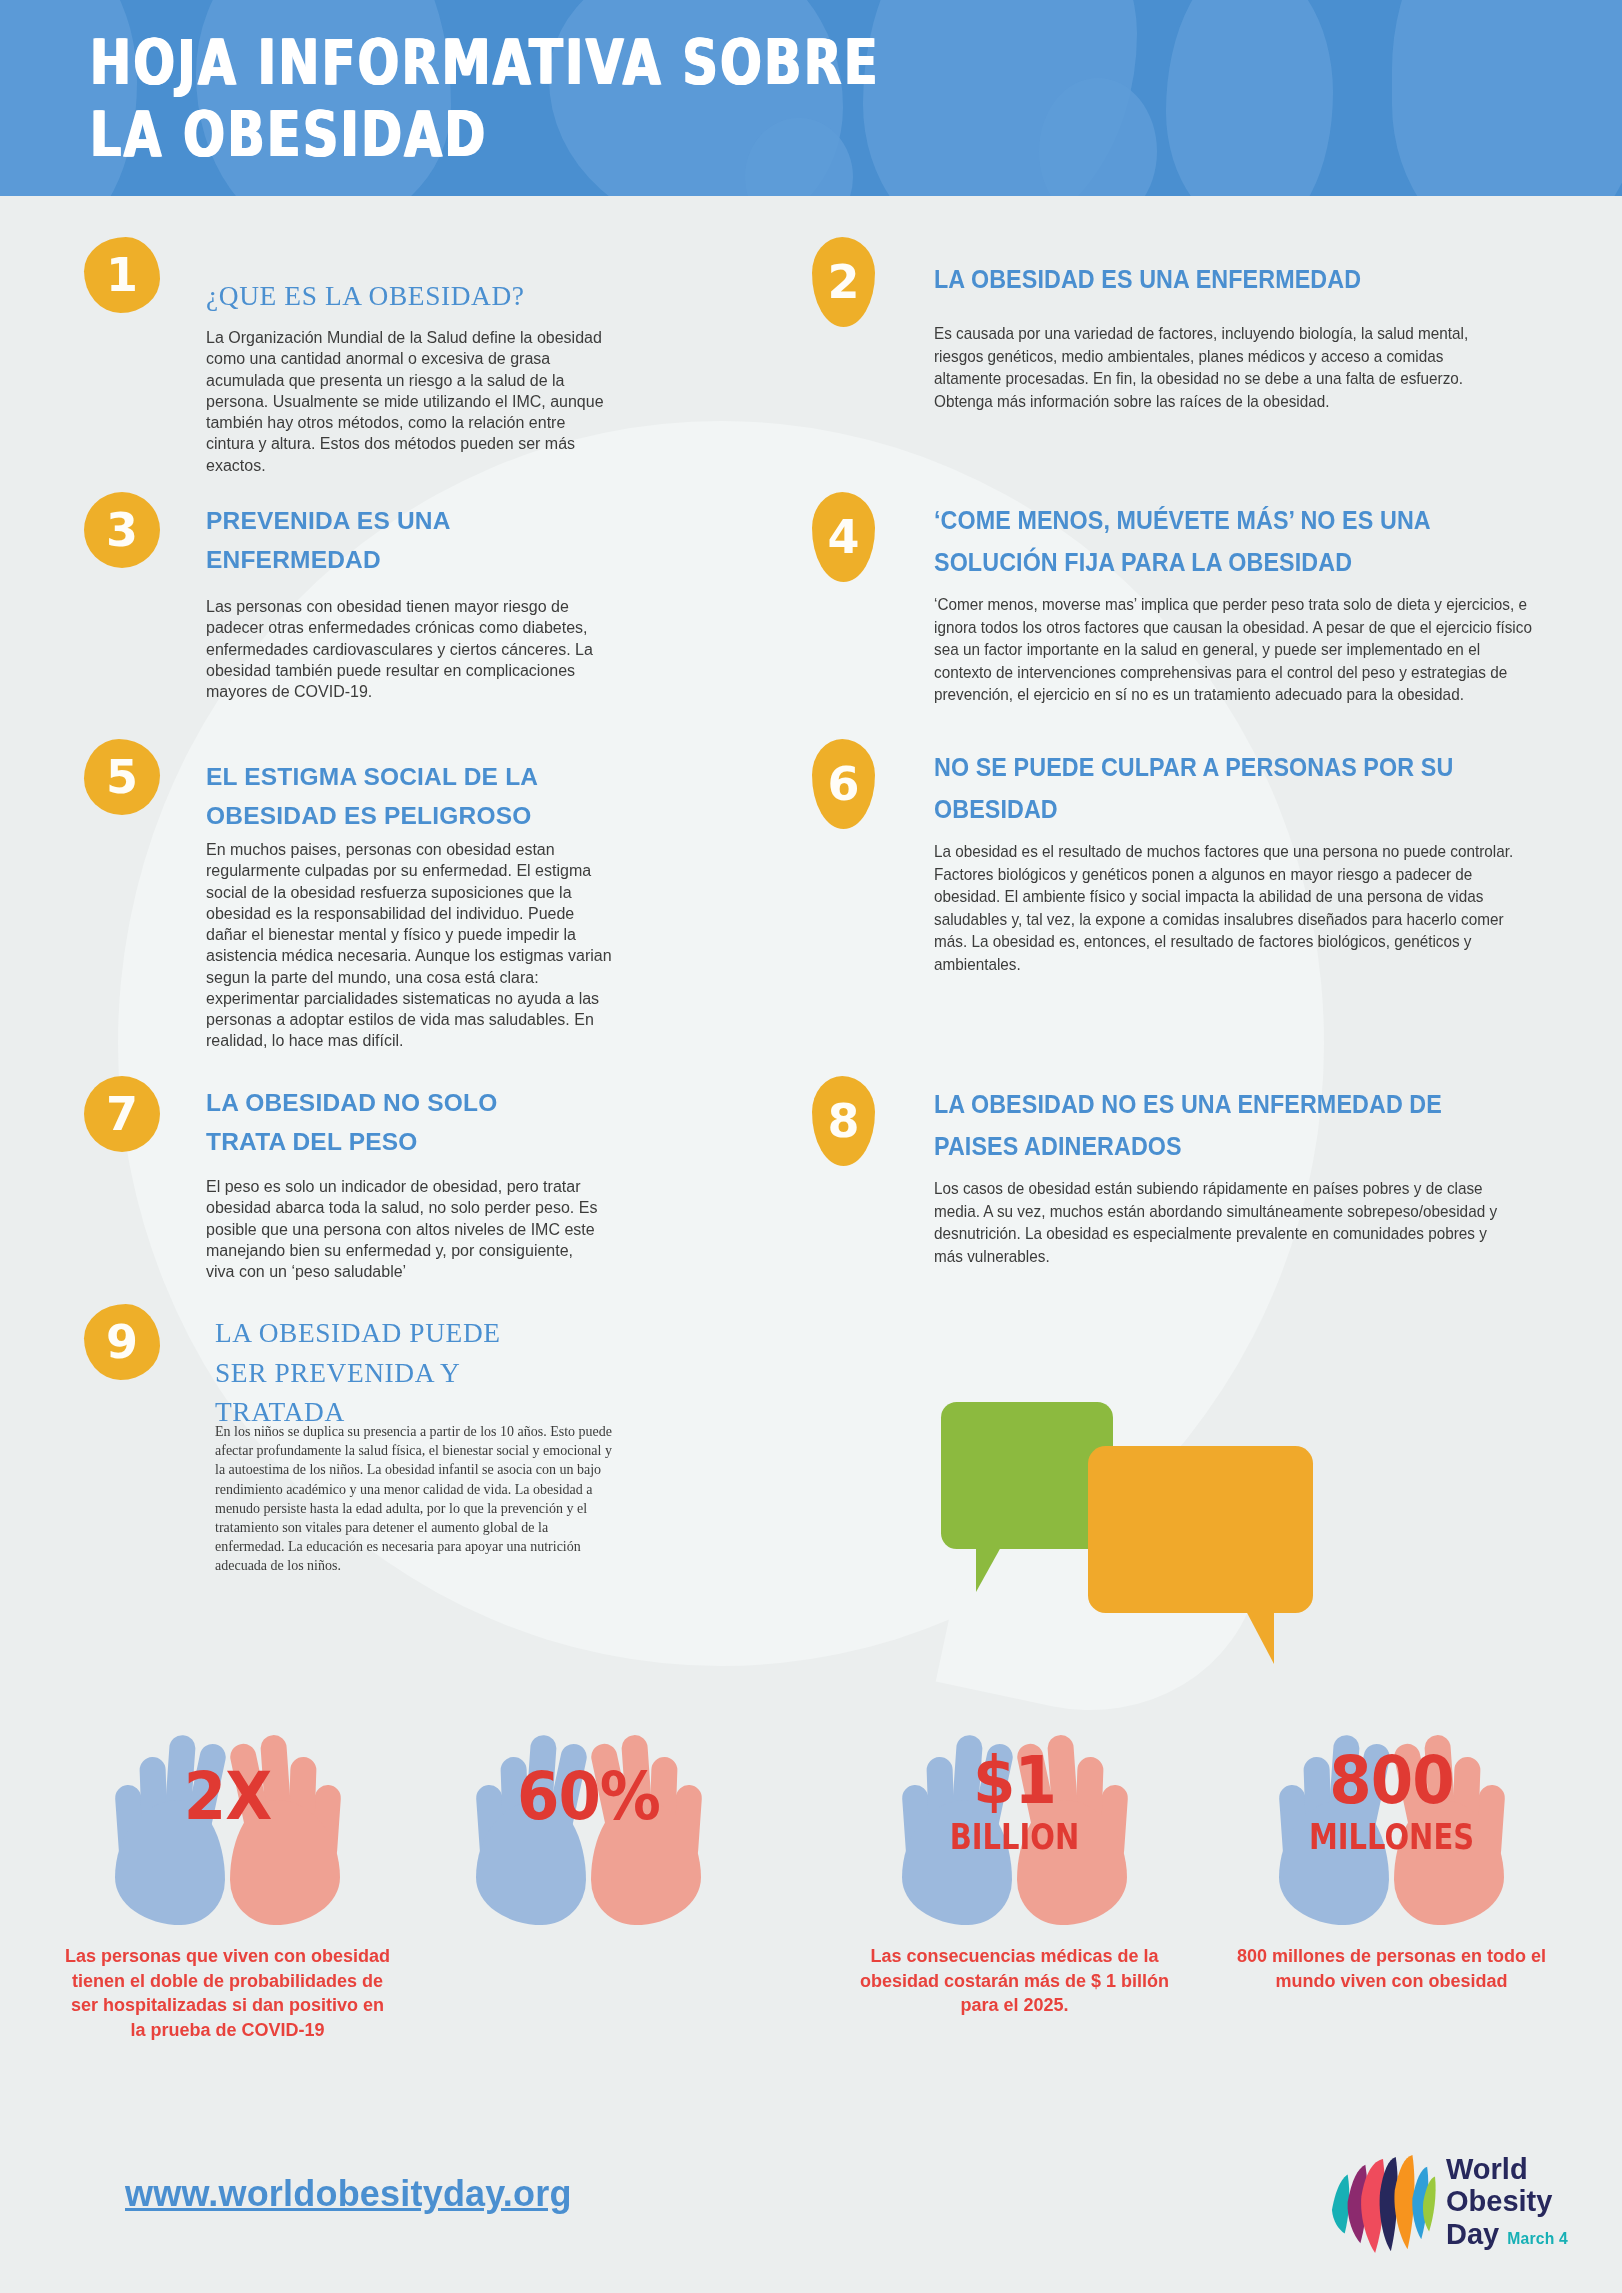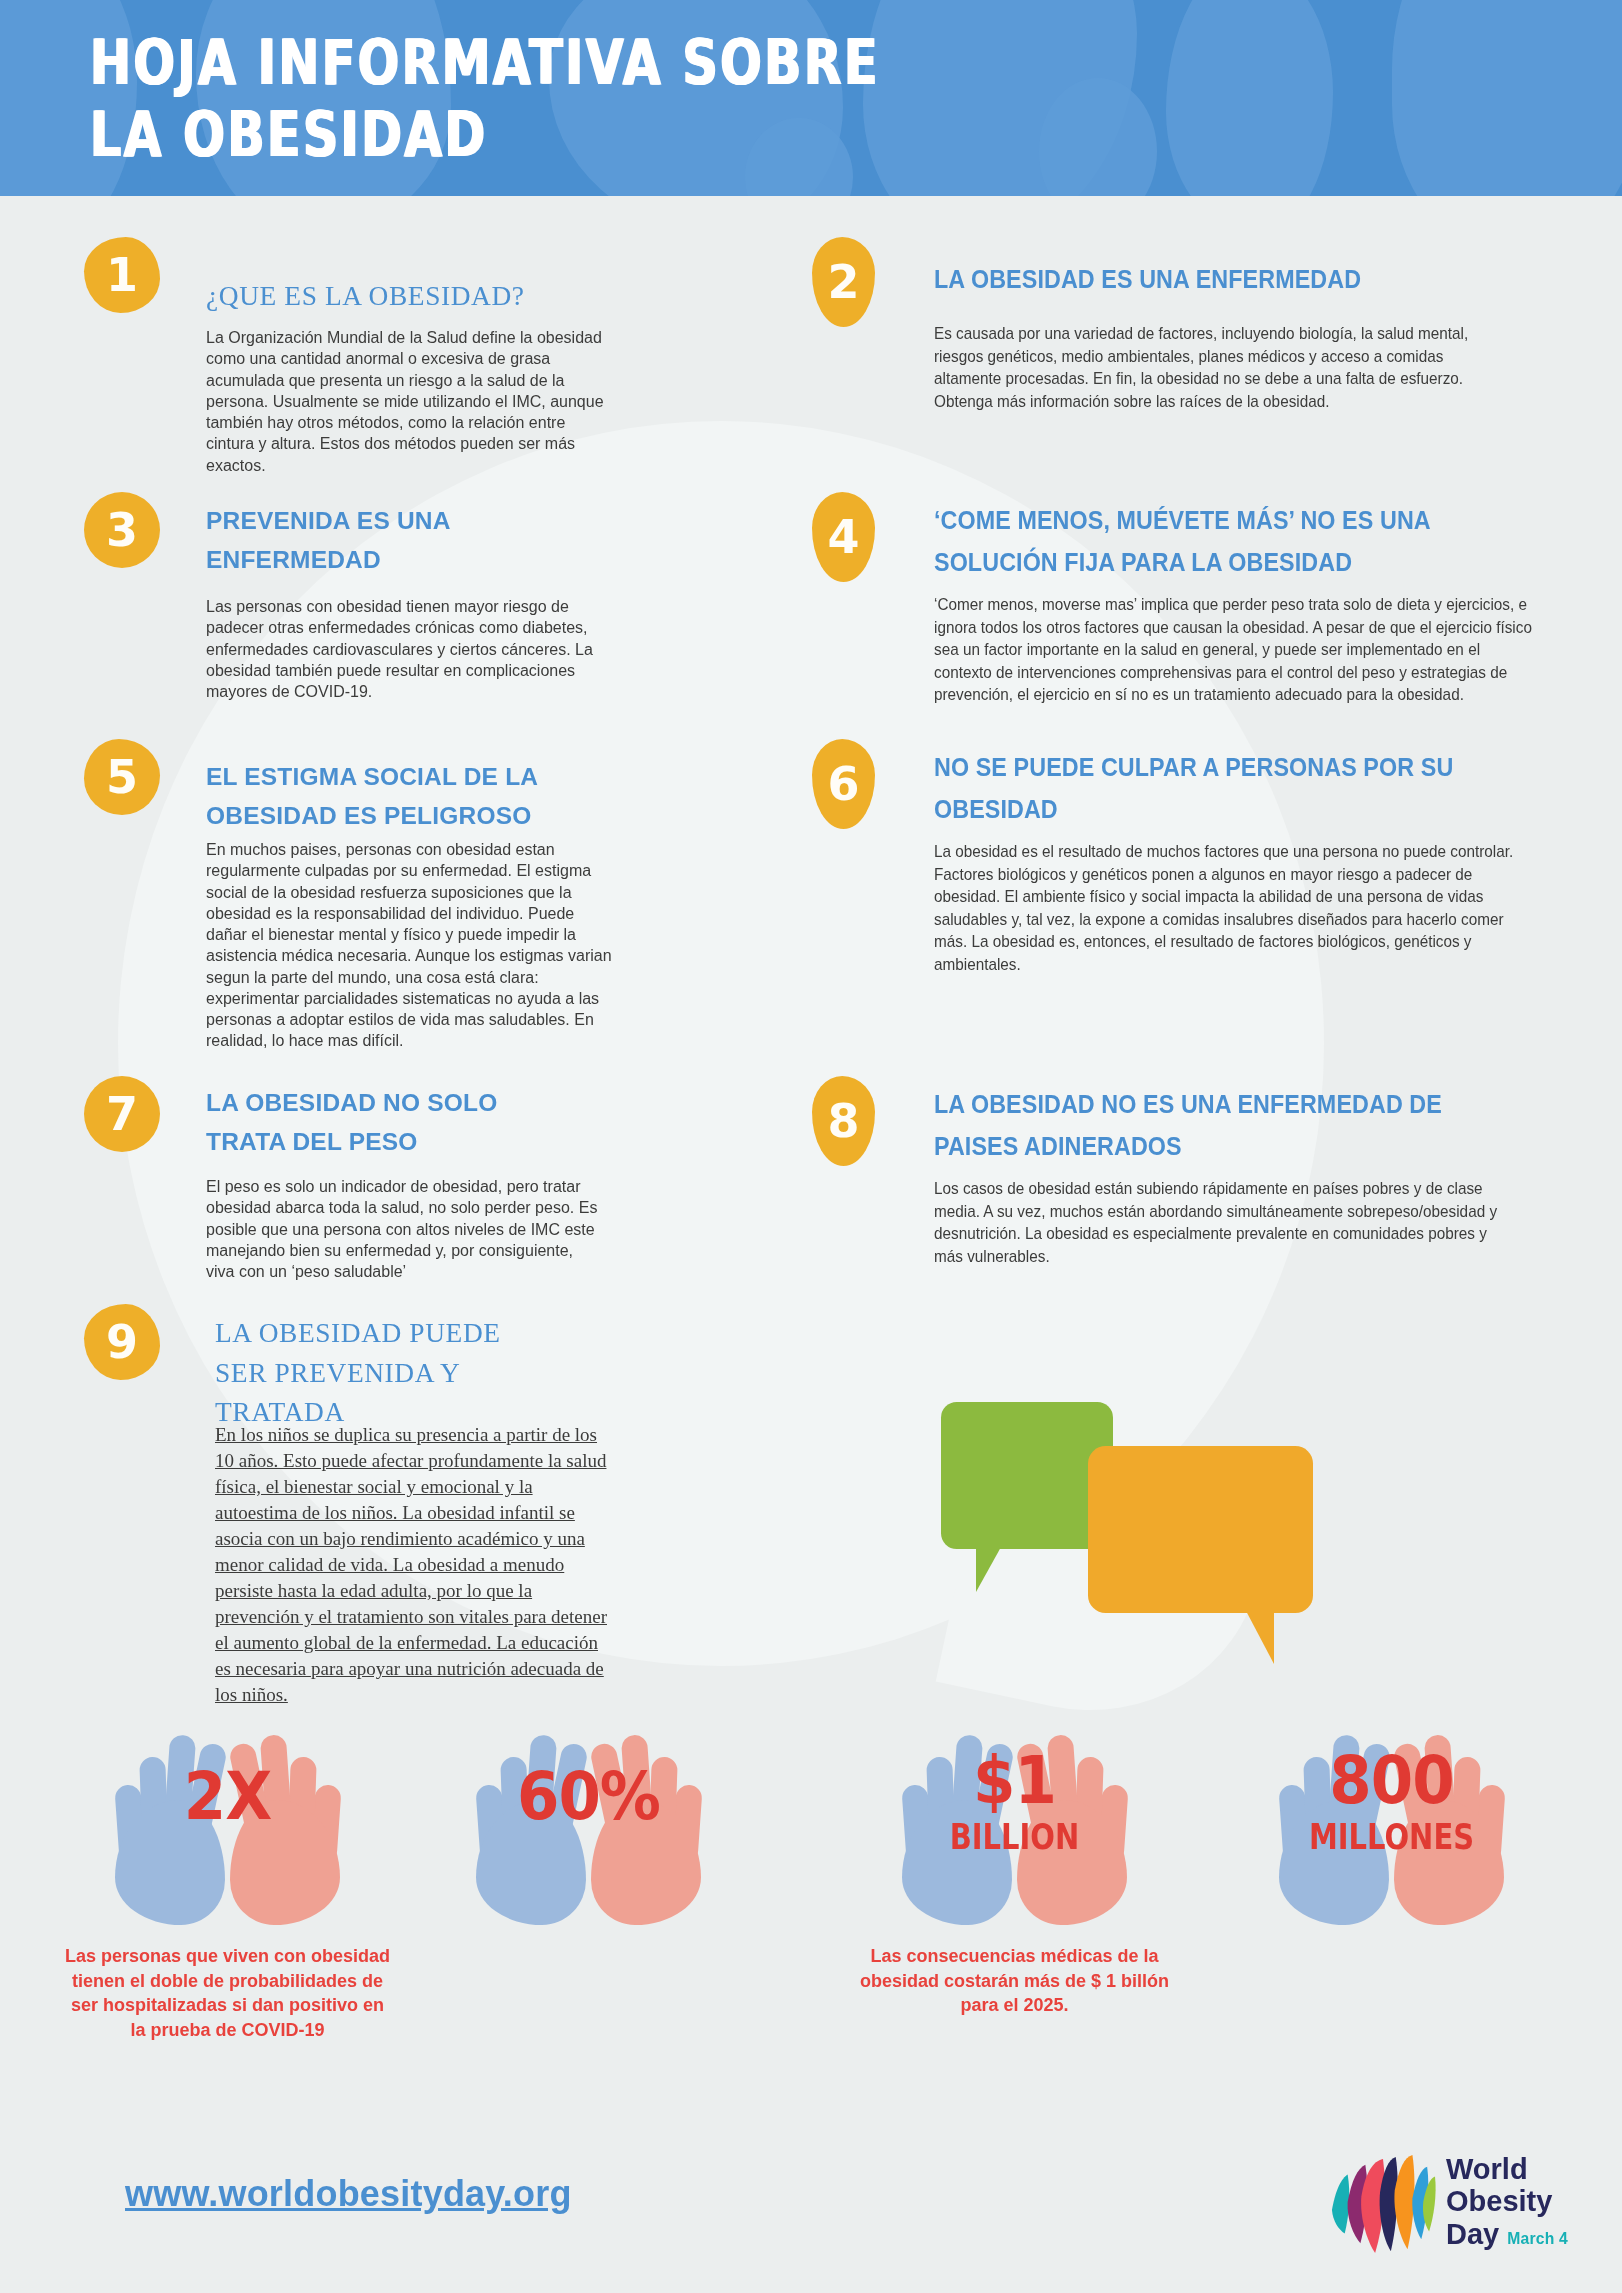--- a/index.html
+++ b/index.html
@@ -148,23 +148,22 @@
   }
   .ibody.cond {
     font-family: "Liberation Sans Narrow", "Liberation Sans", sans-serif;
     font-size: 17px;
     transform: scaleX(.9);
     transform-origin: left top;
     line-height: 1.33;
   }
   .ibody.serif {
     font-family: "Liberation Serif", serif;
-    font-size: 19px;
+    font-size: 14px;
     line-height: 1.37;
-    text-decoration: underline;
   }
 
   
   .bubbles { position: absolute; left: 941px; top: 1392px; width: 412px; height: 294px; z-index: 3; }
   .bubble-green {
     position: absolute;
     left: 0; top: 9.8px;
     width: 172px; height: 147px;
     background: #8cba3f;
     border-radius: 15.7px;
@@ -475,20 +474,21 @@
             <div class="finger hr-f2"></div>
           <div class="finger hr-f3"></div>
             <div class="finger hr-f4"></div>
           <div class="palm"></div>
         </div>
         <div class="stat-number two-line">
           <span>800</span>
           <span class="stat-sub">MILLONES</span>
         </div>
       </div>
+      <div class="stat-caption">800 millones de personas en todo el mundo viven con obesidad</div>
     </div>
   </div>
 
   <div class="footer">
     <a class="footer-url" href="#">www.worldobesityday.org</a>
     <div class="logo">
       <svg class="logo-mark" viewBox="0 0 115 108">
         <path d="M6 58 C10 36, 16 26, 22 22 C25 40, 24 62, 19 82 C13 78, 7 70, 6 58 Z" fill="#17b0b5"></path>
         <path d="M22 50 C26 28, 32 16, 40 12 C44 36, 42 66, 35 92 C28 84, 21 68, 22 50 Z" fill="#8c2a6e"></path>
         <path d="M36 44 C40 20, 48 8, 58 6 C62 34, 59 72, 50 102 C42 90, 34 66, 36 44 Z" fill="#ef4b5c"></path>

